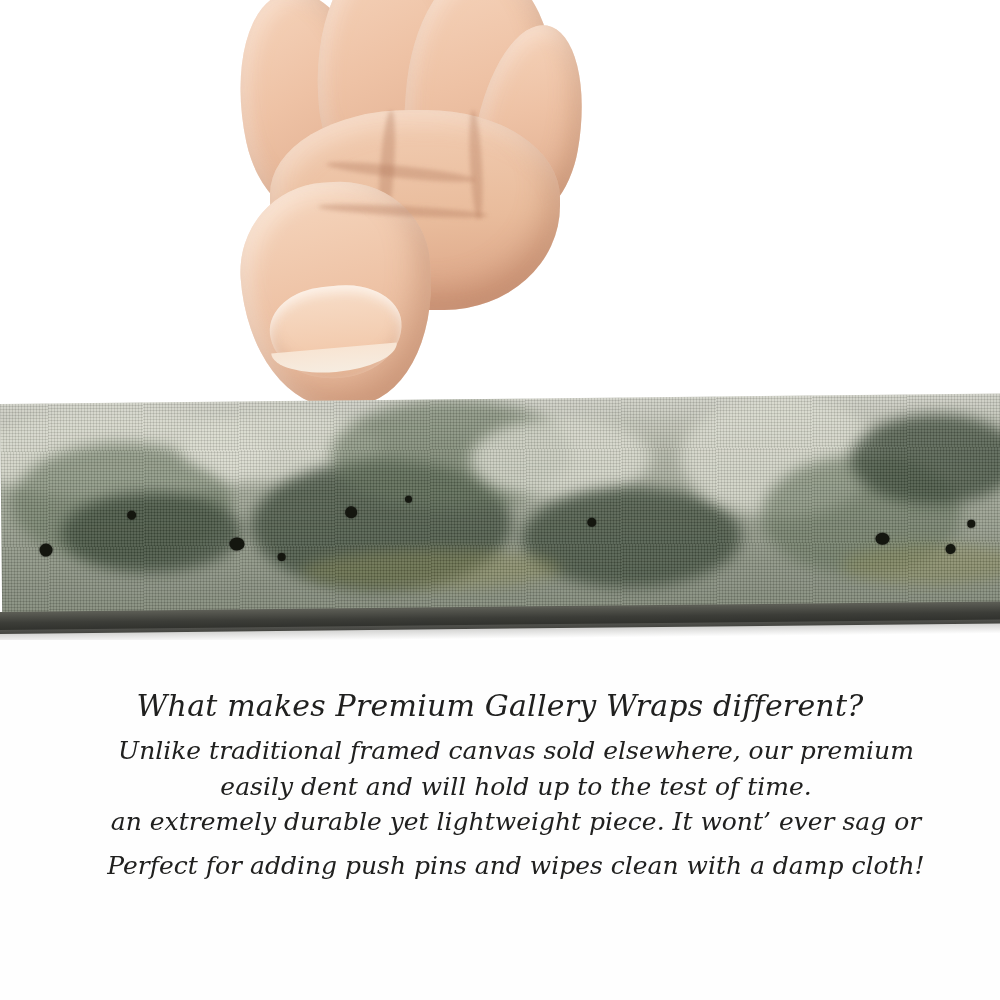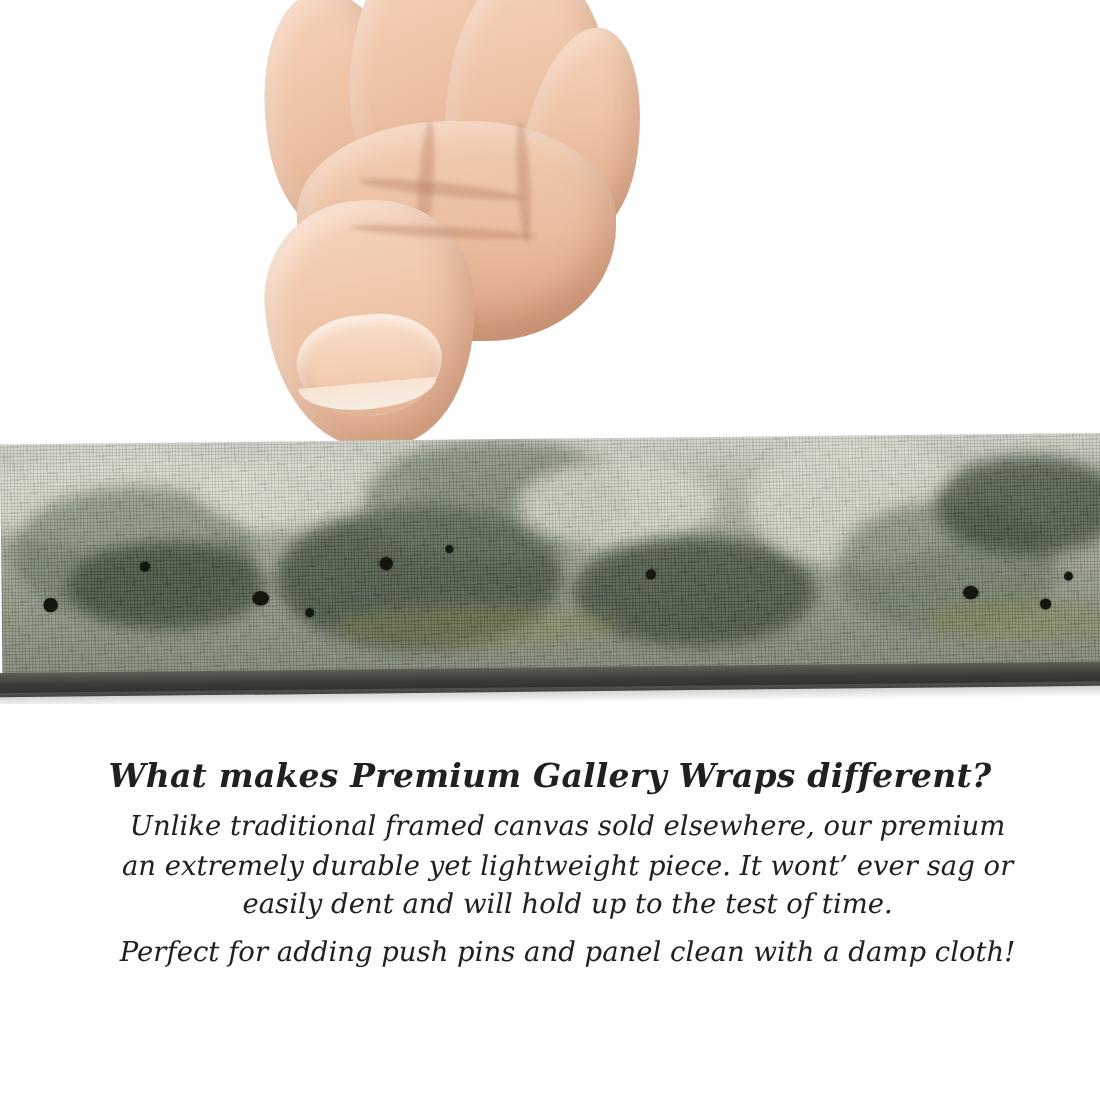--- a/index.html
+++ b/index.html
@@ -174,21 +174,21 @@
     top: 688px;
     width: 1000px;
     text-align: center;
     color: #20201f;
     font-family: "DejaVu Serif", serif;
     font-style: italic;
   }
   .copy h2 {
     margin: 0 0 10px 0;
     font-size: 30px;
-    font-weight: 700;
+    font-weight: 400;
     letter-spacing: 0.2px;
   }
   .copy p {
     margin: 0;
     font-size: 25px;
     line-height: 1.42;
     font-weight: 400;
     padding-left: 32px;
   }
   .copy .last {
@@ -246,18 +246,18 @@
       <div class="speck" style="left:966px; top:126px; width:8px;  height:8px;"></div>
     </div>
 
     <div class="strip-bottom-edge"></div>
     <div class="strip-shadow"></div>
   </div>
 
   <div class="copy">
     <h2>What makes Premium Gallery Wraps different?</h2>
     <p>Unlike traditional framed canvas sold elsewhere, our premium</p>
+    <p>easily dent and will hold up to the test of time.</p>
     <p>an extremely durable yet lightweight piece. It wont’ ever sag or</p>
-    <p>easily dent and will hold up to the test of time.</p>
-    <p class="last">Perfect for adding push pins and panel clean with a damp cloth!</p>
+    <p class="last">Perfect for adding push pins and wipes clean with a damp cloth!</p>
   </div>
 
 </div>
 
 </body></html>

